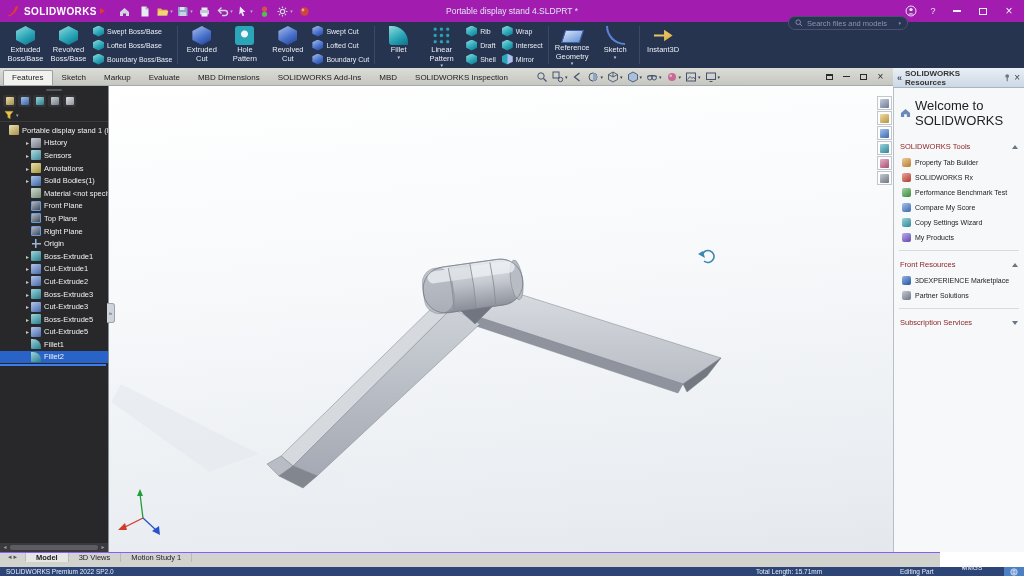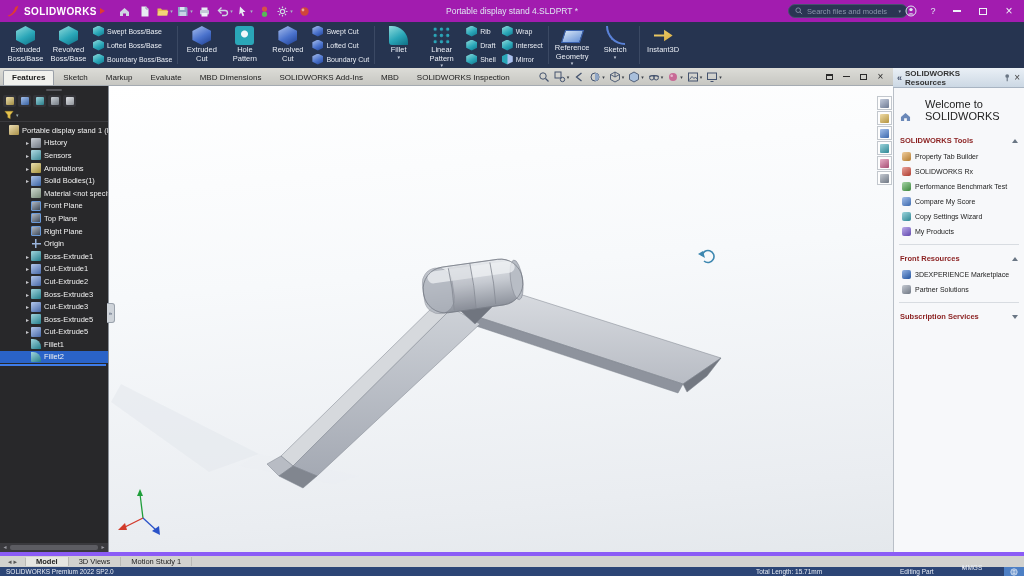--- a/index.html
+++ b/index.html
@@ -9,21 +9,21 @@
   
   .titlebar{position:absolute;left:0;top:0;width:1024px;height:22px;background:#a21caf;display:flex;align-items:center;padding:0 6px;color:#fff;z-index:30}
   .logo{width:14px;height:14px;margin-right:4px;flex:none}
   .brand{font-size:10px;font-weight:bold;letter-spacing:.4px}
   .brand-arrow{width:0;height:0;border-left:5px solid #e03c31;border-top:3.5px solid transparent;border-bottom:3.5px solid transparent;margin-left:3px}
   .qa{display:flex;align-items:center;gap:1px;margin-left:10px}
   .qi{width:19px;height:18px;display:flex;align-items:center;justify-content:center;border-radius:2px}
   .qi svg{width:13px;height:13px}
   .qi .car{font-size:5px;color:#aab4c8;margin-left:1px}
   .doc-title{position:absolute;left:50%;transform:translateX(-50%);font-size:8.5px;color:#dfe6f2;white-space:nowrap}
-  .search{position:absolute;left:788px;top:4px;width:120px;height:14px;background:#2a3553;border:1px solid #46526f;border-radius:7px;display:flex;align-items:center;padding:0 6px;gap:4px}
+  .search{position:absolute;left:788px;top:16px;width:120px;height:14px;background:#2a3553;border:1px solid #46526f;border-radius:7px;display:flex;align-items:center;padding:0 6px;gap:4px}
   .search svg{width:8px;height:8px;flex:none}
   .search input{flex:1;min-width:0;background:transparent;border:0;outline:none;color:#cfd6e4;font-size:7.5px;font-family:"Liberation Sans",sans-serif}
   .search input::placeholder{color:#8a94ab}
   .search .car{font-size:5px;color:#8a94ab}
   .tb-right{position:absolute;right:2px;top:0;height:22px;display:flex;align-items:center}
   .tb-ic{width:22px;height:22px;display:flex;align-items:center;justify-content:center;color:#dfe6f2;font-size:9px}
   .wb{width:26px;height:22px;display:flex;align-items:center;justify-content:center;color:#eef2f8}
   .wb .min{width:8px;height:1.5px;background:#eef2f8}
   .wb .res{width:8px;height:7px;border:1px solid #eef2f8}
   .wb.close{font-size:12px}
@@ -45,21 +45,21 @@
   .ric[data-icon="fillet"]{clip-path:none;border-radius:0 85% 0 3px}
   .ric[data-icon="linear-pattern"]{clip-path:none;background:radial-gradient(circle,#2aa6b8 36%,transparent 42%) 0 0/6.3px 6.3px}
   .ric[data-icon="reference-geometry"]{clip-path:none;height:13px;margin-top:4px;background:linear-gradient(150deg,#cfe0f4,#6a94d8);transform:skewX(-18deg);border:1px solid #3a62b0}
   .ric[data-icon="curves"]{clip-path:none;background:transparent;border-bottom:2.5px solid #5a82d8;border-left:2.5px solid #5a82d8;border-radius:0 0 0 100%}
   .ric[data-icon="instant3d"]{clip-path:polygon(0 45%,55% 45%,55% 20%,100% 50%,55% 80%,55% 55%,0 55%);background:linear-gradient(150deg,#f2d878,#d8a83a)}
   .ric-s[data-icon="mirror"]{background:linear-gradient(90deg,#2aa6b8 48%,#aac0ee 52%)}
 
   
   .tabstrip{position:absolute;left:0;top:68px;width:893px;height:18px;background:linear-gradient(#dcdcd7,#c7c7c2);border-bottom:1px solid #a5abb2;display:flex;align-items:flex-end;padding-left:3px;z-index:20}
   .tab{font-size:8px;padding:2px 8px 3px;color:#1a1a1a;white-space:nowrap;border:1px solid transparent;border-bottom:none}
-  .tab.active{background:#f1f1ed;border-color:#9aa0a8;border-radius:2px 2px 0 0;font-weight:bold}
+  .tab.active{background:#f1f1ed;border-color:#9aa0a8;border-radius:2px 2px 0 0;font-weight:normal}
   .hud{display:flex;align-items:center;gap:2px;margin-left:18px;padding-bottom:2px}
   .hud-i{display:flex;align-items:center;padding:0 1px}
   .hud-i svg{width:12px;height:12px}
   .hud-car{font-size:5px;color:#3a3f46;margin-left:1px}
   .doc-ctrl{margin-left:auto;display:flex;align-items:center;gap:4px;padding:0 6px 3px}
   .dc{width:13px;height:11px;display:flex;align-items:center;justify-content:center;color:#2a2a2a}
   .dc .bar{width:7px;height:1.5px;background:#2a2a2a}
   .dc .box{width:7px;height:6px;border:1px solid #2a2a2a}
   .dc .dock{width:7px;height:6px;border:1px solid #2a2a2a;border-top-width:2.5px}
   .dc.close{font-size:10px;line-height:1}
@@ -117,40 +117,40 @@
   .tpt[data-name="custom-properties-tab"] i{background-color:#8a94a4}
 
   
   .taskpane{position:absolute;left:893px;top:68px;width:131px;height:484px;z-index:20;display:flex;flex-direction:column}
   .tp-header{height:20px;background:linear-gradient(#eaf0f6,#ccd8e4);border-bottom:1px solid #a8b4c2;display:flex;align-items:center;gap:3px;padding:0 4px;font-size:8px;font-weight:bold;color:#333}
   .tp-header .col{color:#44506a;font-size:9px;font-weight:bold}
   .tp-header .sp{flex:1}
   .tp-header svg{width:9px;height:9px}
   .tp-header .x{font-size:10px;font-weight:normal;color:#444}
   .tp-body{flex:1;background:#f7f8fa;border-left:1px solid #b9bfc7;padding-top:6px;overflow:hidden}
-  .tp-welcome{display:flex;align-items:flex-end;gap:14px;padding:4px 6px 10px;font-size:11px;color:#222}
+  .tp-welcome{display:flex;align-items:center;gap:4px;padding:4px 6px 10px;font-size:13px;color:#222}
   .tp-welcome svg{width:11px;height:10px;flex:none}
-  .tp-sec{display:flex;align-items:center;padding:4px 6px;font-size:7.5px;font-weight:bold;color:#8a1f1f}
+  .tp-sec{display:flex;align-items:center;padding:4px 6px;font-size:7.5px;font-weight:normal;color:#8a1f1f}
   .chev{width:0;height:0;border-left:3.5px solid transparent;border-right:3.5px solid transparent;margin-left:auto}
   .chev[data-chev="up"]{border-bottom:4.5px solid #6a7684}
   .chev[data-chev="down"]{border-top:4.5px solid #6a7684}
   .tp-item{display:flex;align-items:center;gap:4px;padding:3px 6px 3px 8px;font-size:7px;color:#222;white-space:nowrap;overflow:hidden}
   .tp-ico{width:9px;height:9px;border-radius:2px;flex:none;background:#4a82d8 linear-gradient(145deg,rgba(255,255,255,.5),rgba(0,0,0,.2))}
   .tp-ico[data-icon="property-tab-builder"]{background-color:#e09a3a}
   .tp-ico[data-icon="rx"]{background-color:#d84a3a}
   .tp-ico[data-icon="benchmark"]{background-color:#4aa84a}
   .tp-ico[data-icon="compare"]{background-color:#4a82d8}
   .tp-ico[data-icon="copy-settings"]{background-color:#38a8b8}
   .tp-ico[data-icon="my-products"]{background-color:#7a5ad8}
   .tp-ico[data-icon="marketplace"]{background-color:#2a68c8}
   .tp-ico[data-icon="partner"]{background-color:#8a94a4}
   .tp-div{height:1px;background:#d8dce1;margin:5px 5px}
 
   
-  .bottombar{position:absolute;left:0;top:552px;width:1024px;height:15px;background:#d2d2cf;border-top:4px solid #8b5cf6;display:flex;align-items:center;z-index:25}
+  .bottombar{position:absolute;left:0;top:552px;width:940px;height:15px;background:#d2d2cf;border-top:1px solid #8b5cf6;display:flex;align-items:flex-start;z-index:25}
   .bb-nav{width:26px;display:flex;align-items:center;justify-content:center;gap:2px;font-size:7px;color:#555;border-right:1px solid #b9b9b5}
   .bb-tab{font-size:7.5px;color:#222;padding:0 10px;display:flex;align-items:center;border-right:1px solid #b9b9b5;white-space:nowrap}
   .bb-tab.active{background:#e6e6e2;font-weight:bold}
   .statusbar{position:absolute;left:0;top:567px;width:1024px;height:9px;background:#2c4576;color:#e8edf5;font-size:6.5px;line-height:9px;z-index:30}
   .statusbar span{position:absolute;white-space:nowrap}
   .sb-product{left:6px}
   .sb-measure{left:756px}
   .sb-mode{left:900px}
   .sb-units{left:962px;display:flex;gap:3px;align-items:center}
   .sb-units .car{font-size:5px}

